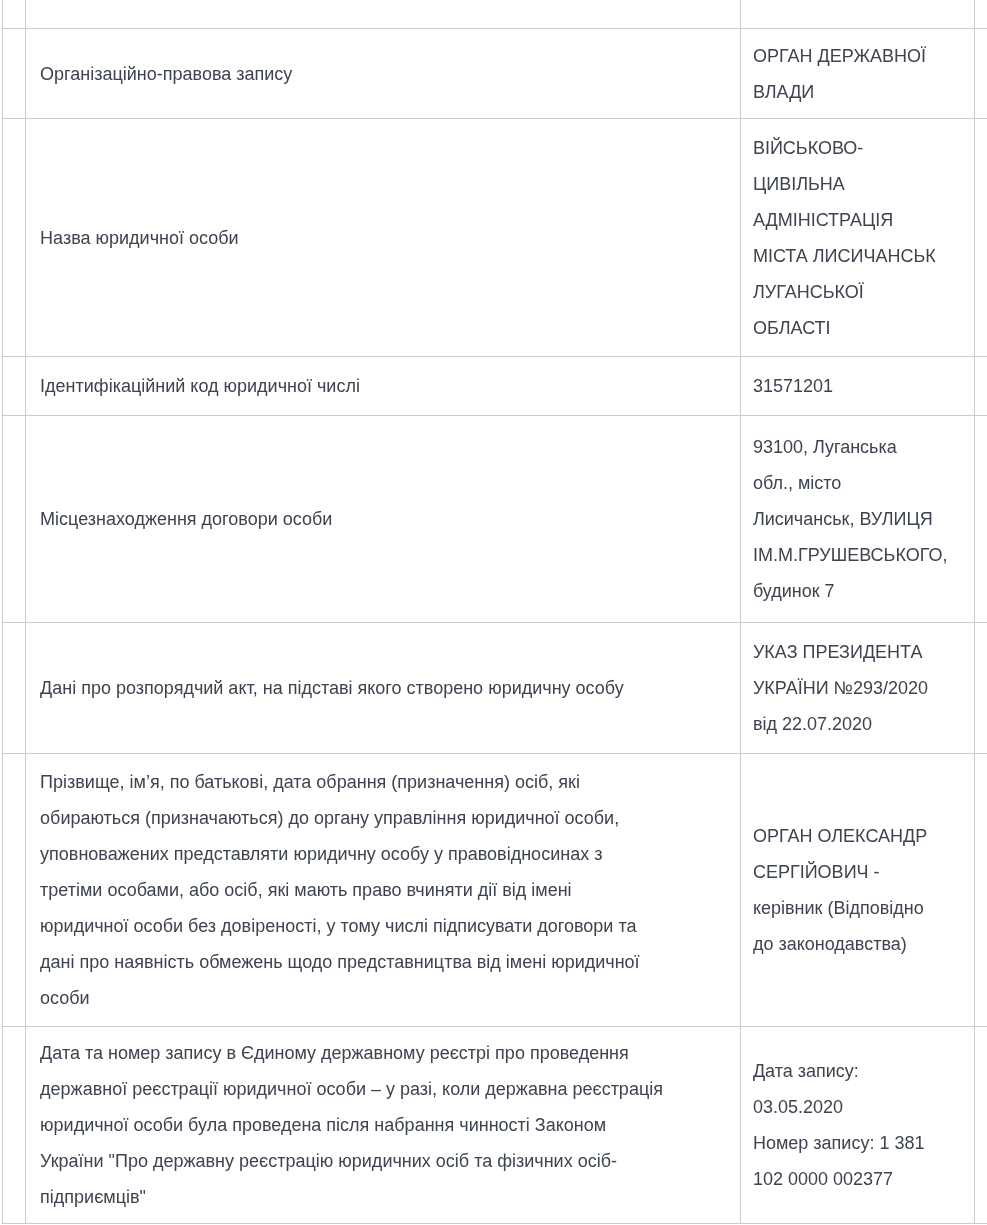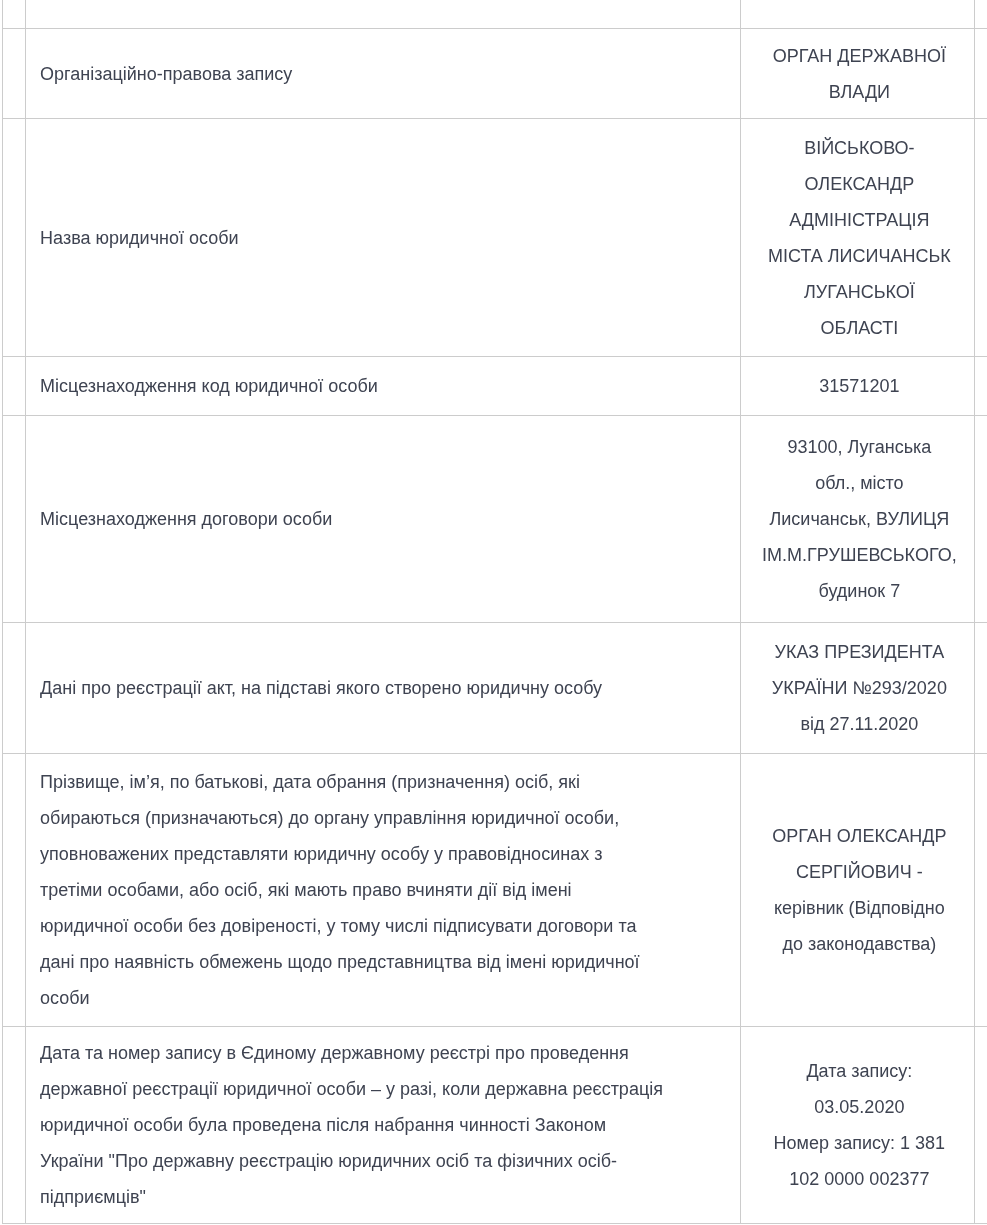--- a/index.html
+++ b/index.html
@@ -35,21 +35,20 @@
     overflow: hidden;
   }
   td.gutter {
     padding: 0;
   }
   td.label-cell {
     padding: 8px 20px 8px 14px;
   }
   td.value-cell {
     padding: 8px 8px 8px 12px;
-    text-align: center;
   }
   tr.cutoff td {
     height: 35px;
   }
 </style>
 </head>
 <body>
 
 <div class="table-container">
   <table class="registry">
@@ -70,49 +69,49 @@
         <td class="gutter"></td>
         <td class="label-cell">Організаційно-правова запису</td>
         <td class="value-cell">ОРГАН ДЕРЖАВНОЇ
 ВЛАДИ</td>
         <td class="gutter"></td>
       </tr>
       <tr style="height:238px">
         <td class="gutter"></td>
         <td class="label-cell">Назва юридичної особи</td>
         <td class="value-cell">ВІЙСЬКОВО-
-ОЛЕКСАНДР
+ЦИВІЛЬНА
 АДМІНІСТРАЦІЯ
 МІСТА ЛИСИЧАНСЬК
 ЛУГАНСЬКОЇ
 ОБЛАСТІ</td>
         <td class="gutter"></td>
       </tr>
       <tr style="height:59px">
         <td class="gutter"></td>
-        <td class="label-cell">Місцезнаходження код юридичної особи</td>
+        <td class="label-cell">Ідентифікаційний код юридичної числі</td>
         <td class="value-cell">31571201</td>
         <td class="gutter"></td>
       </tr>
       <tr style="height:207px">
         <td class="gutter"></td>
         <td class="label-cell">Місцезнаходження договори особи</td>
         <td class="value-cell">93100, Луганська
 обл., місто
 Лисичанськ, ВУЛИЦЯ
 ІМ.М.ГРУШЕВСЬКОГО,
 будинок 7</td>
         <td class="gutter"></td>
       </tr>
       <tr style="height:131px">
         <td class="gutter"></td>
-        <td class="label-cell">Дані про реєстрації акт, на підставі якого створено юридичну особу</td>
+        <td class="label-cell">Дані про розпорядчий акт, на підставі якого створено юридичну особу</td>
         <td class="value-cell">УКАЗ ПРЕЗИДЕНТА
 УКРАЇНИ №293/2020
-від 27.11.2020</td>
+від 22.07.2020</td>
         <td class="gutter"></td>
       </tr>
       <tr style="height:273px">
         <td class="gutter"></td>
         <td class="label-cell">Прізвище, ім’я, по батькові, дата обрання (призначення) осіб, які
 обираються (призначаються) до органу управління юридичної особи,
 уповноважених представляти юридичну особу у правовідносинах з
 третіми особами, або осіб, які мають право вчиняти дії від імені
 юридичної особи без довіреності, у тому числі підписувати договори та
 дані про наявність обмежень щодо представництва від імені юридичної

